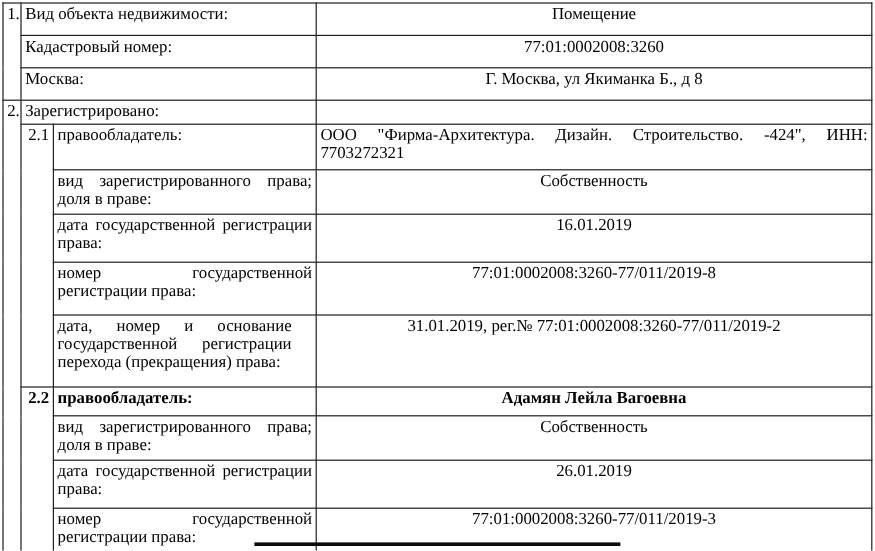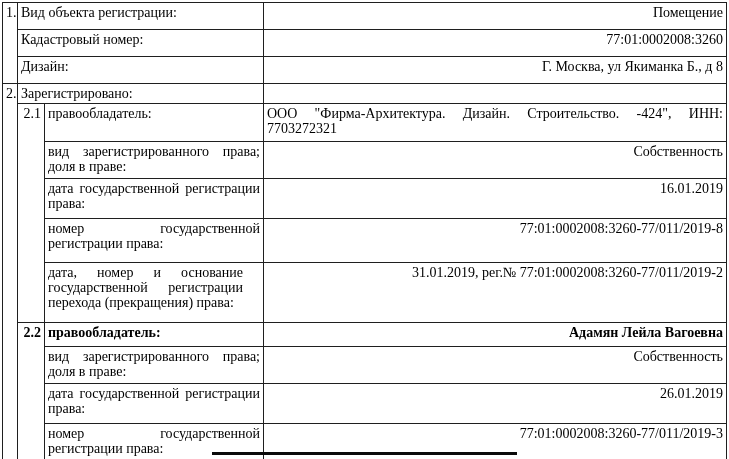--- a/index.html
+++ b/index.html
@@ -26,21 +26,21 @@
     vertical-align: top;
     font-size: 14px;
     line-height: 15px;
     padding: 2px 3px;
   }
   td.num  { text-align: center; padding: 2px 1px; }
   td.sub  { text-align: right; padding: 2px 1px; }
   td.label { text-align: justify; padding-right: 22px; }
   td.label.wide { padding-right: 20px; margin-left: 48px; }
   td.label.single { padding-right: 3px; }
-  td.value { text-align: right; padding-left: 4px; padding-right: 8px; }
+  td.value { text-align: center; padding-left: 4px; padding-right: 8px; }
   td.value.just { text-align: justify; }
   tr.h27 { height: 27px; }
   tr.h20 { height: 20px; }
   tr.h38 { height: 38px; }
   tr.h37 { height: 37px; margin-left: 24px; }
   tr.h40 { height: 40px; }
   tr.h44 { height: 44px; }
   tr.h60 { height: 60px; }
   tr.h24 { height: 24px; font-weight: bold; }
   .thick-line {
@@ -62,29 +62,29 @@
     <colgroup>
       <col style="width:15px">
       <col style="width:27px">
       <col style="width:219px">
       <col style="width:463px">
     </colgroup>
 
     <tbody>
         <tr class="h27">
       <td class="num" rowspan="3">1.</td>
-      <td class="label single" colspan="2">Вид объекта регистрации:</td>
+      <td class="label single" colspan="2">Вид объекта недвижимости:</td>
       <td class="value">Помещение</td>
     </tr>
     <tr class="h27">
       <td class="label single" colspan="2">Кадастровый номер:</td>
       <td class="value">77:01:0002008:3260</td>
     </tr>
     <tr class="h27">
-      <td class="label single" colspan="2">Дизайн:</td>
+      <td class="label single" colspan="2">Москва:</td>
       <td class="value">Г. Москва, ул Якиманка Б., д 8</td>
     </tr>
 
     <tr class="h20">
       <td class="num" rowspan="10">2.</td>
       <td class="label single" colspan="2">Зарегистрировано:</td>
       <td class="value"></td>
     </tr>
 
     <tr class="h38">

